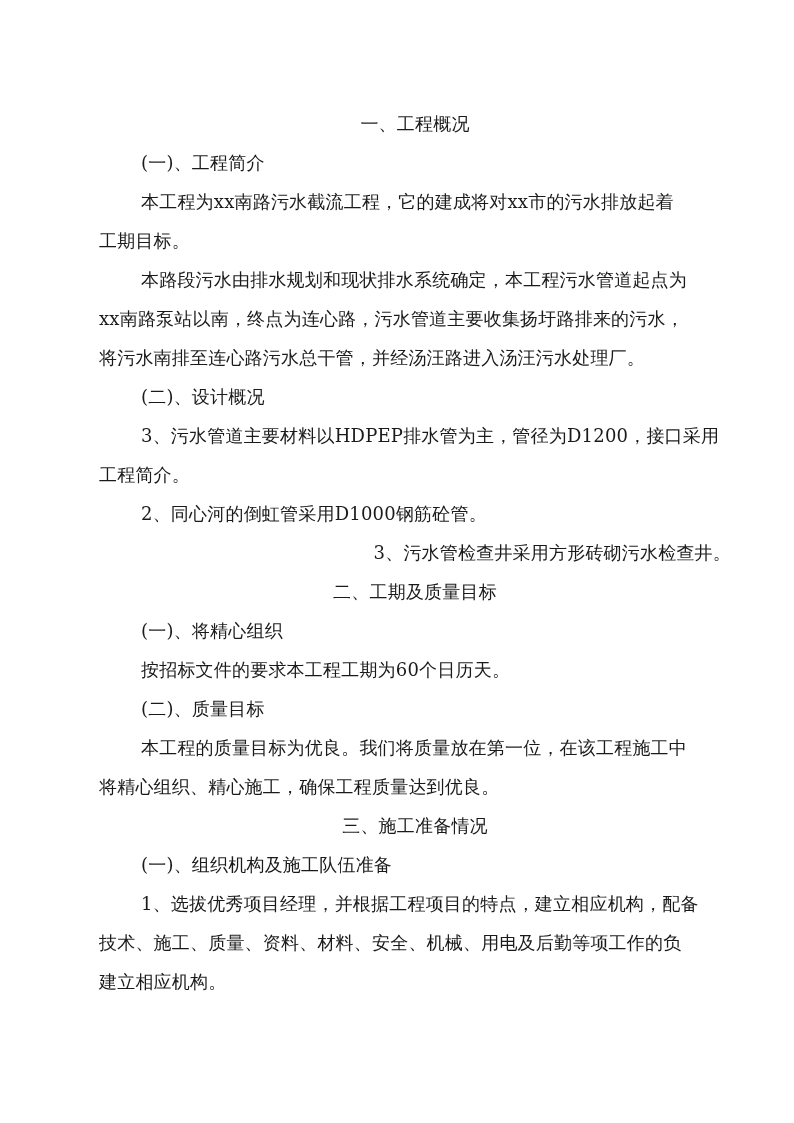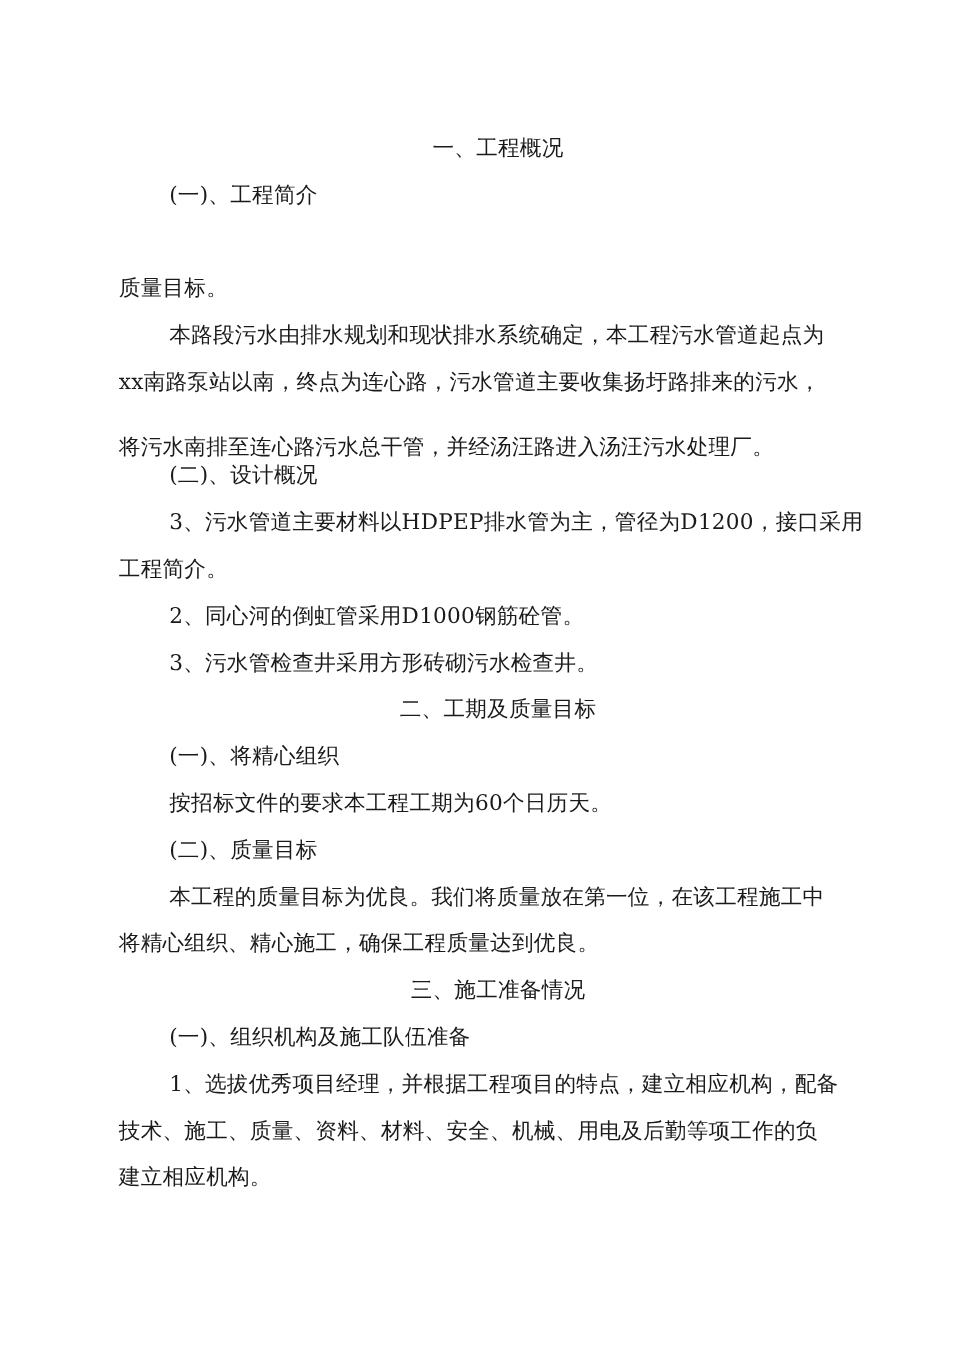--- a/index.html
+++ b/index.html
@@ -38,34 +38,35 @@
   </style>
 </head>
 <body>
 
 <div class="page">
 
   <div class="line center" style="top:112px;">一、工程概况</div>
 
   <div class="line indent" style="top:151px;">(一)、工程简介</div>
 
-  <div class="line" style="top:229px;">质量目标。</div>
+  <div class="line indent" style="top:190px;">本工程为xx南路污水截流工程，它的建成将对xx市的污水排放起着</div>
+  <div class="line" style="top:229px;">工期目标。</div>
 
   <div class="line indent" style="top:268px;">本路段污水由排水规划和现状排水系统确定，本工程污水管道起点为</div>
   <div class="line" style="top:307px;">xx南路泵站以南，终点为连心路，污水管道主要收集扬圩路排来的污水，</div>
-  <div class="line" style="top:346px;margin-top:15px;">将污水南排至连心路污水总干管，并经汤汪路进入汤汪污水处理厂。</div>
+  <div class="line" style="top:346px;">将污水南排至连心路污水总干管，并经汤汪路进入汤汪污水处理厂。</div>
 
   <div class="line indent" style="top:385px;">(二)、设计概况</div>
 
   <div class="line indent" style="top:424px;">3、污水管道主要材料以HDPEP排水管为主，管径为D1200，接口采用</div>
   <div class="line" style="top:463px;">工程简介。</div>
 
   <div class="line indent" style="top:502px;">2、同心河的倒虹管采用D1000钢筋砼管。</div>
 
-  <div class="line indent" style="top:541px;">3、污水管检查井采用方形砖砌污水检查井。</div>
+  <div class="line indent" style="top:541px;text-align:right;">3、污水管检查井采用方形砖砌污水检查井。</div>
 
   <div class="line center" style="top:580px;">二、工期及质量目标</div>
 
   <div class="line indent" style="top:619px;">(一)、将精心组织</div>
 
   <div class="line indent" style="top:658px;">按招标文件的要求本工程工期为60个日历天。</div>
 
   <div class="line indent" style="top:697px;">(二)、质量目标</div>
 
   <div class="line" style="top:775px;">将精心组织、精心施工，确保工程质量达到优良。</div>

